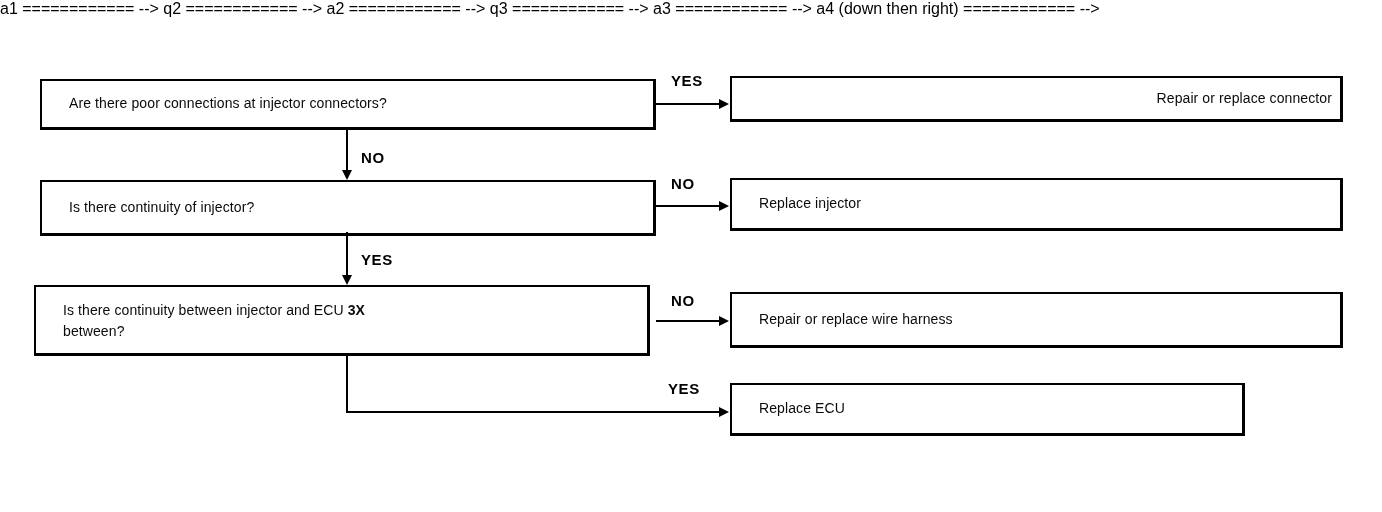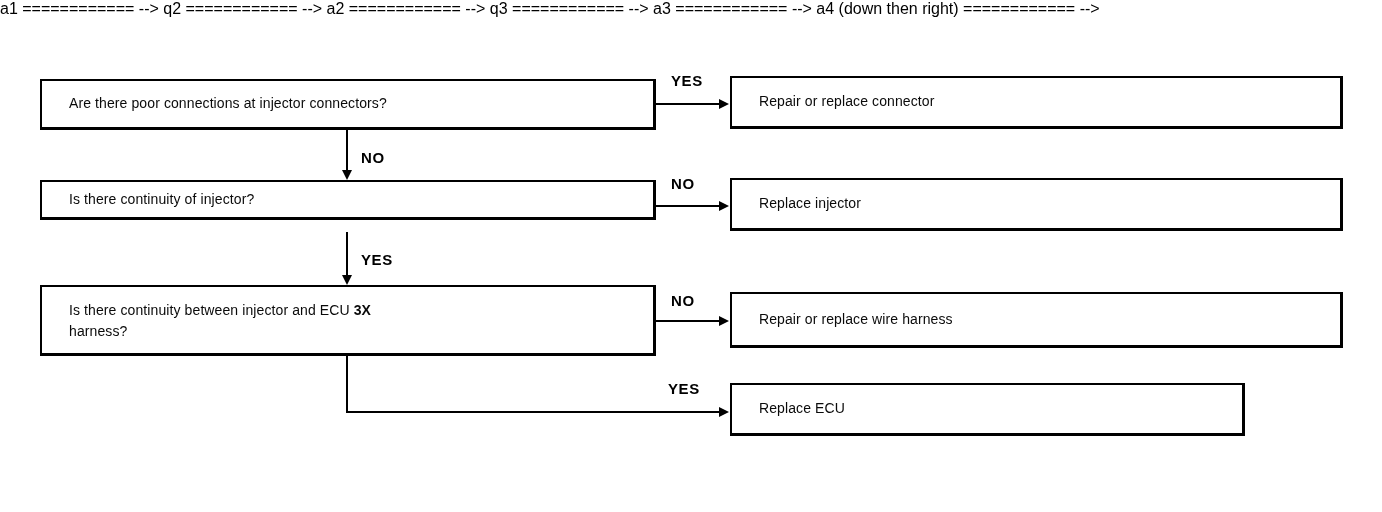--- a/index.html
+++ b/index.html
@@ -93,31 +93,31 @@
 <body>
 
 <div id="canvas">
 
   
   <div class="node one-line" style="left:40px; top:79px; width:616px; height:51px;">
     <div class="txt">Are there poor connections at injector connectors?</div>
   </div>
 
   
-  <div class="node one-line" style="left:40px; top:180px; width:616px; height:40px;">
+  <div class="node one-line" style="left:40px; top:180px; width:616px; height:56px;">
     <div class="txt">Is there continuity of injector?</div>
   </div>
 
   
-  <div class="node two-line" style="left:40px; top:285px; width:616px; height:71px;text-decoration:underline;">
-    <div class="txt"><span>Is there continuity between injector and ECU </span><b>3X</b><br><span>harness?</span></div>
+  <div class="node two-line" style="left:34px; top:285px; width:616px; height:71px;text-decoration:underline;">
+    <div class="txt"><span>Is there continuity between injector and ECU </span><b>3X</b><br><span>between?</span></div>
   </div>
 
   
-  <div class="node one-line" style="left:730px; top:76px; width:613px; height:53px;">
+  <div class="node one-line" style="left:730px; top:76px; width:613px; height:46px;text-align:right;">
     <div class="txt">Repair or replace connector</div>
   </div>
 
   
   <div class="node one-line" style="left:730px; top:292px; width:613px; height:56px;">
     <div class="txt">Repair or replace wire harness</div>
   </div>
 
   
   <div class="node one-line" style="left:730px; top:178px; width:613px; height:53px;">

